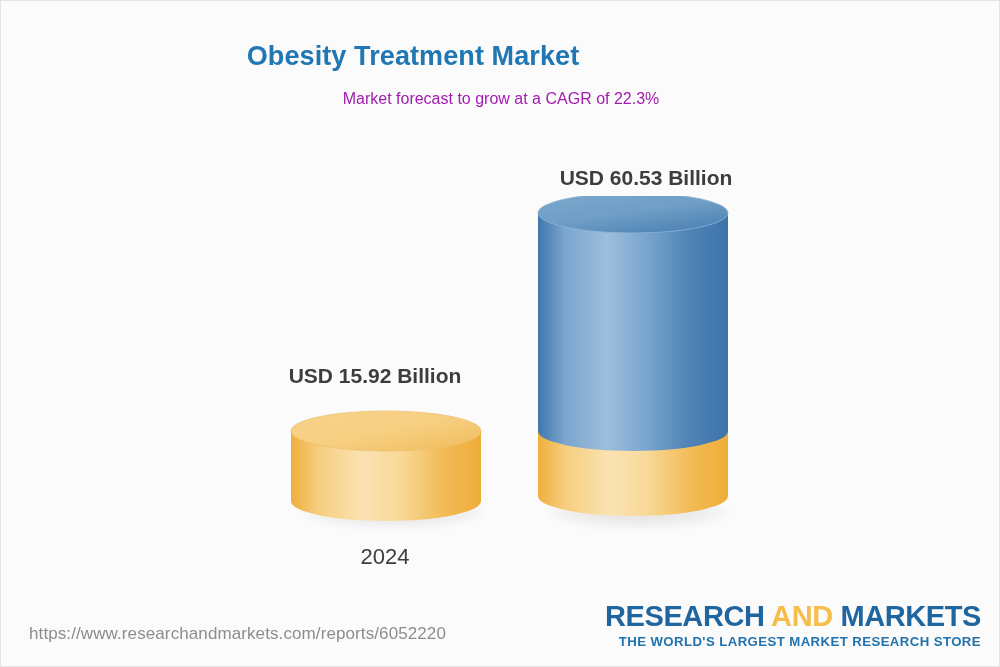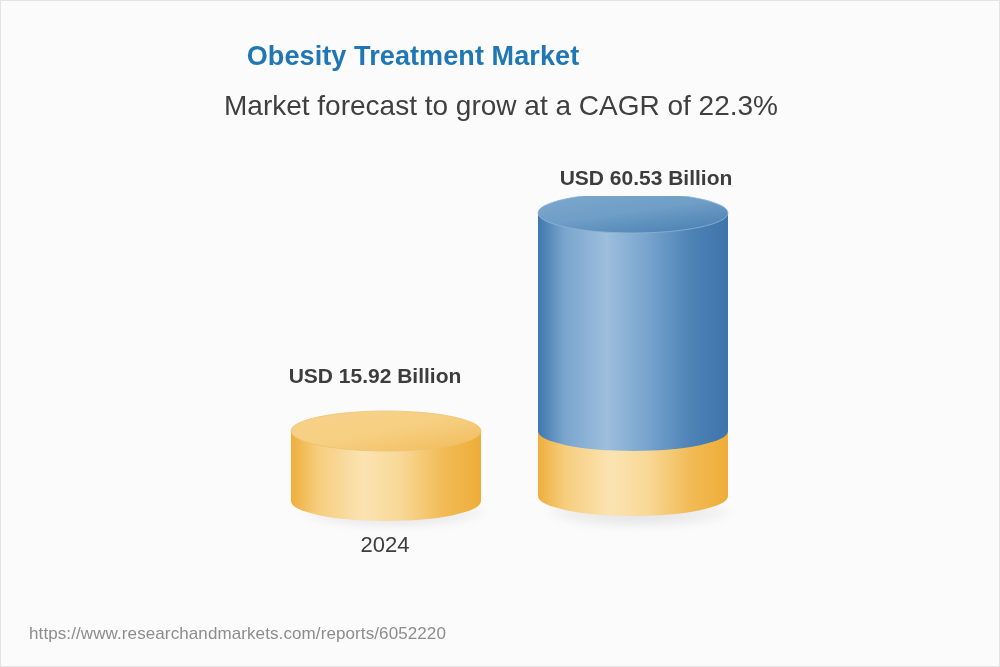--- a/index.html
+++ b/index.html
@@ -32,40 +32,41 @@
     font-weight: bold;
     color: #2077b4;
     letter-spacing: 0.1px;
   }
   .chart-subtitle {
     position: absolute;
     top: 89px;
     left: 0;
     width: 1000px;
     text-align: center;
-    font-size: 28px;
+    font-size: 16px;
     font-weight: normal;
-    color: #404040;
+    color: #a21caf;
   }
   .value-label {
     position: absolute;
     text-align: center;
     font-size: 21px;
     font-weight: bold;
     color: #3d3d3d;
     white-space: nowrap;
   }
   .value-label-2024 { top: 363px; left: 274px; width: 200px; }
   .value-label-2030 { top: 165px; left: 545px; width: 200px; }
 
   .cat-label {
     position: absolute;
     text-align: center;
     font-size: 22px;
     color: #3d3d3d;
+    margin-top: 12px;
   }
   .cat-2024 { top: 531px; left: 289px; width: 190px; }
   .cat-2030 { top: 531px; left: 530px; width: 190px; }
 
   .cylinder {
     position: absolute;
   }
   .cyl-shadow {
     position: absolute;
     border-radius: 50%;
@@ -170,14 +171,18 @@
 
     <path d="M 7,17 L 7,235 A 95,20 0 0 0 197,235 L 197,17 Z" fill="url(#blueBody2030)"></path>
 
     <ellipse cx="102" cy="17" rx="95" ry="20" fill="url(#blueTop2030)" stroke="#8fb4d4" stroke-width="0.8"></ellipse>
   </svg>
 
   <div class="value-label value-label-2030">USD 60.53 Billion</div>
 
   <div class="footer-url">https://www.researchandmarkets.com/reports/6052220</div>
 
+  <div class="logo">
+    <div class="logo-main"><span>RESEARCH </span><span class="logo-and">AND </span><span>MARKETS</span></div>
+    <div class="logo-tag">THE WORLD'S LARGEST MARKET RESEARCH STORE</div>
+  </div>
 
 </div>
 
 </body></html>

